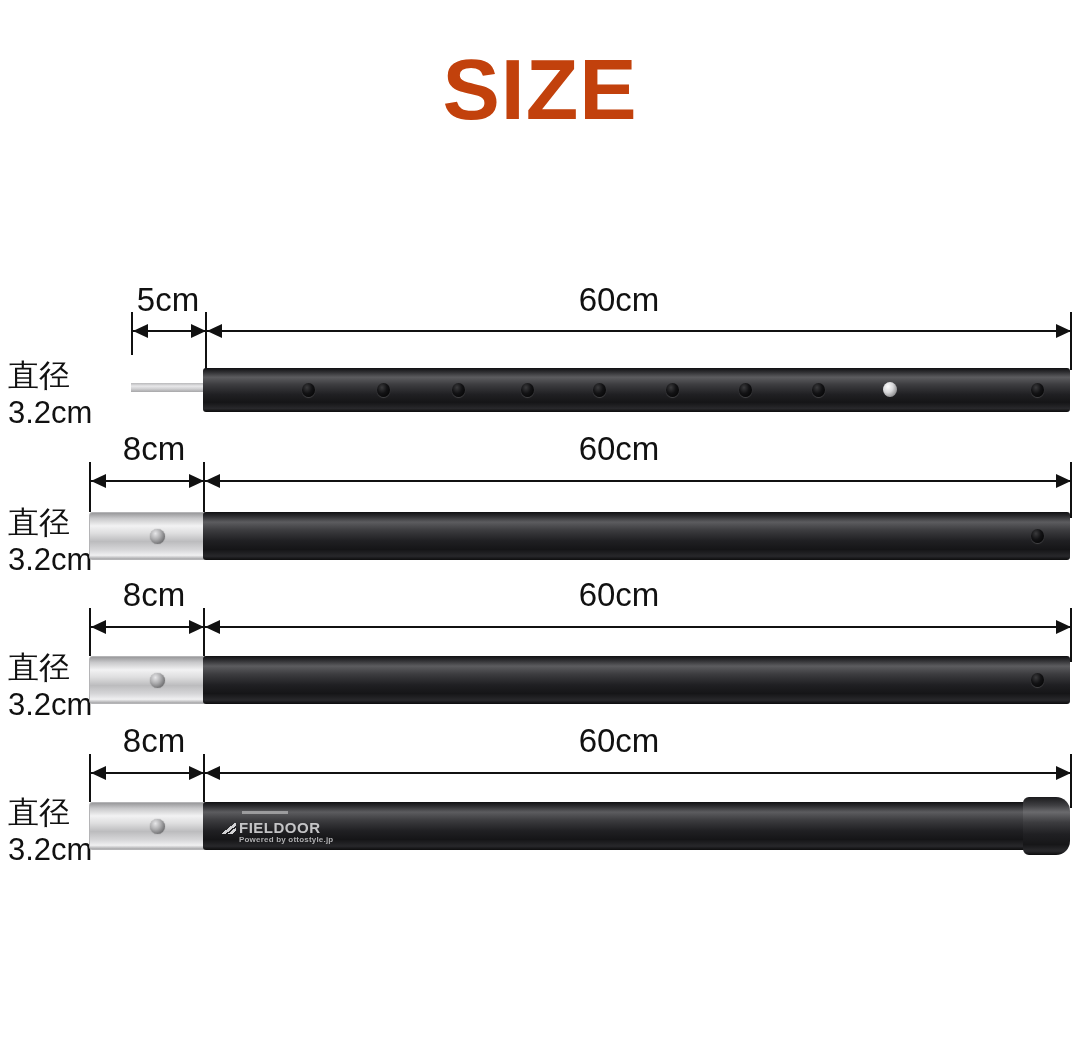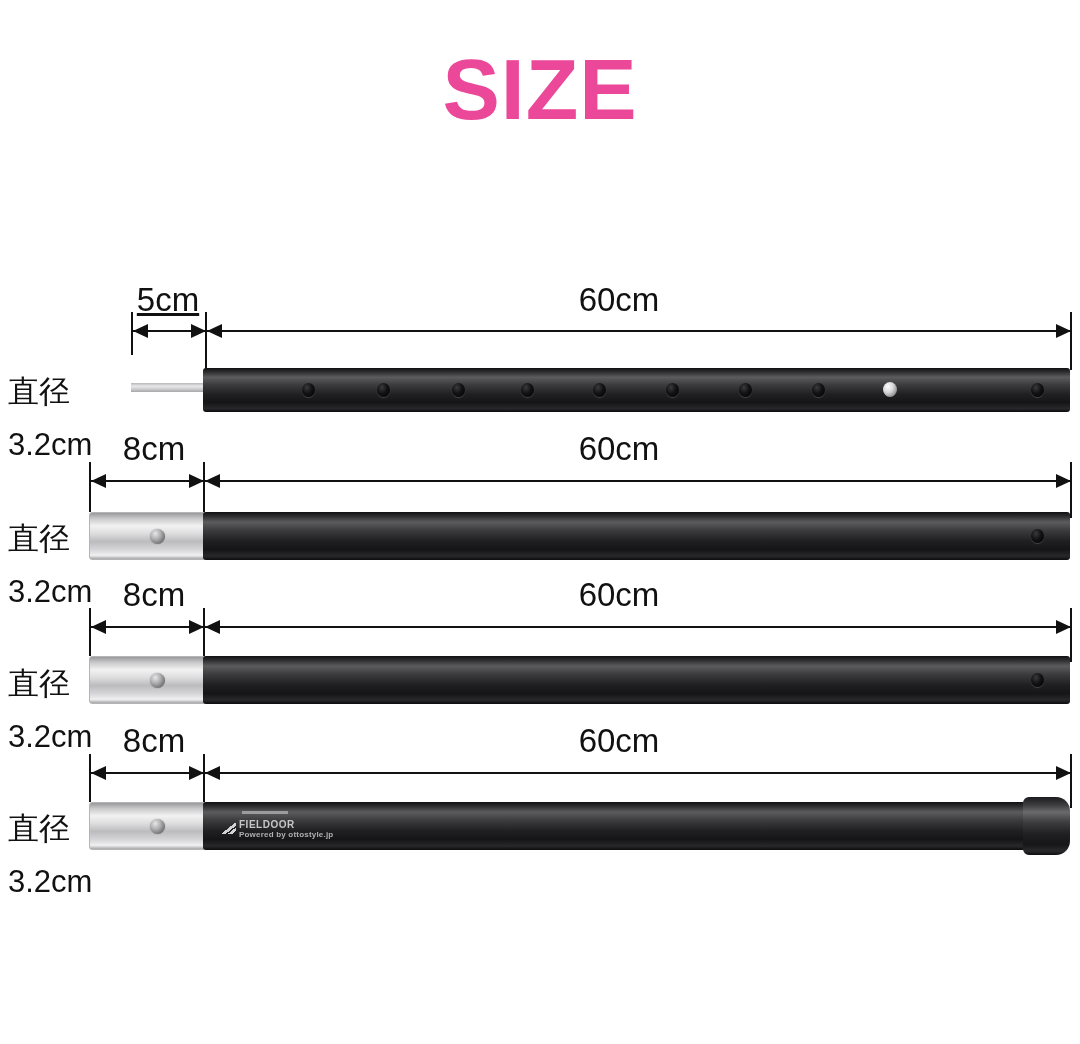--- a/index.html
+++ b/index.html
@@ -18,21 +18,21 @@
   
   #page-title {
     position: absolute;
     top: 46px;
     left: 0;
     width: 1080px;
     text-align: center;
     font-size: 86px;
     font-weight: bold;
     letter-spacing: 1px;
-    color: #ec4899;
+    color: #c2410c;
     line-height: 1;
   }
 
   
   .pole-row {
     position: absolute;
     left: 0;
     width: 1080px;
   }
 
@@ -42,21 +42,20 @@
     left: 8px;
     width: 112px;
     text-align: left;
     font-size: 31px;
     color: #111111;
     line-height: 1.18;
   }
   .diameter-label .d-line {
     display: block;
     white-space: nowrap;
-    margin-top: 16px;
   }
 
   
   .dim-label {
     position: absolute;
     font-size: 33px;
     color: #111111;
     line-height: 1;
     white-space: nowrap;
     text-align: center;
@@ -175,21 +174,21 @@
 
   
   .brand {
     position: absolute;
     color: #d2d2d4;
     line-height: 1;
     opacity: 0.92;
   }
   .brand-main {
     display: block;
-    font-size: 10px;
+    font-size: 15px;
     font-weight: bold;
     letter-spacing: 0.5px;
     white-space: nowrap;
   }
   .brand-sub {
     display: block;
     font-size: 8px;
     letter-spacing: 0.2px;
     margin-top: 1px;
     white-space: nowrap;
@@ -217,21 +216,21 @@
 
 <div id="page-title">SIZE</div>
 
 <div class="pole-row" id="row-1" style="top:0;">
 
   <div class="diameter-label" style="top:358px;">
     <span class="d-line">直径</span>
     <span class="d-line">3.2cm</span>
   </div>
 
-  <div class="dim-label" style="left:130px; top:283px; width:76px;text-decoration:underline;">5cm</div>
+  <div class="dim-label" style="left:130px; top:283px; width:76px;">5cm</div>
 
   <div class="dim-label" style="left:508px; top:283px; width:222px;">60cm</div>
 
   <div class="ext-line" style="left:131px; top:312px; height:43px;"></div>
   <div class="ext-line" style="left:205px; top:312px; height:58px;"></div>
   <div class="ext-line" style="left:1070px; top:312px; height:58px;"></div>
 
   <div class="dim-line" style="left:133px; top:330px; width:72px;"></div>
   <div class="arrow arrow-left" style="left:133px; top:324px;"></div>
   <div class="arrow arrow-right" style="left:191px; top:324px;"></div>

